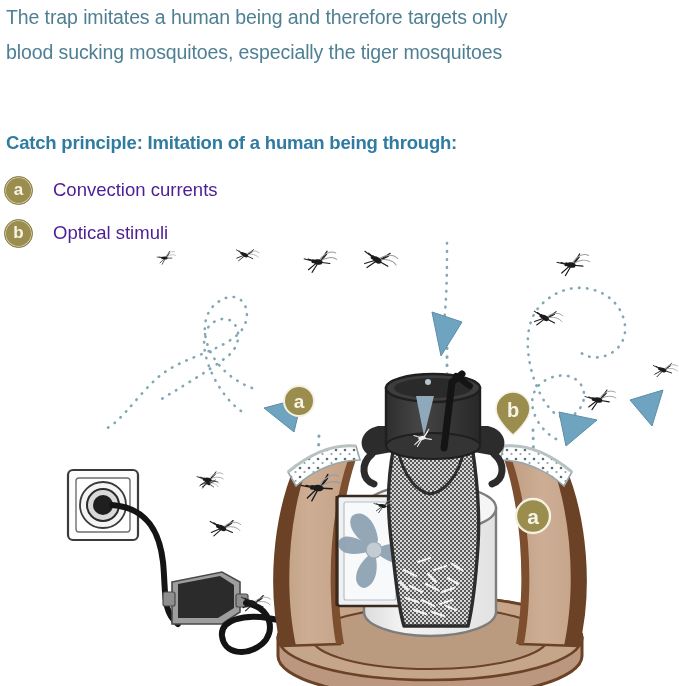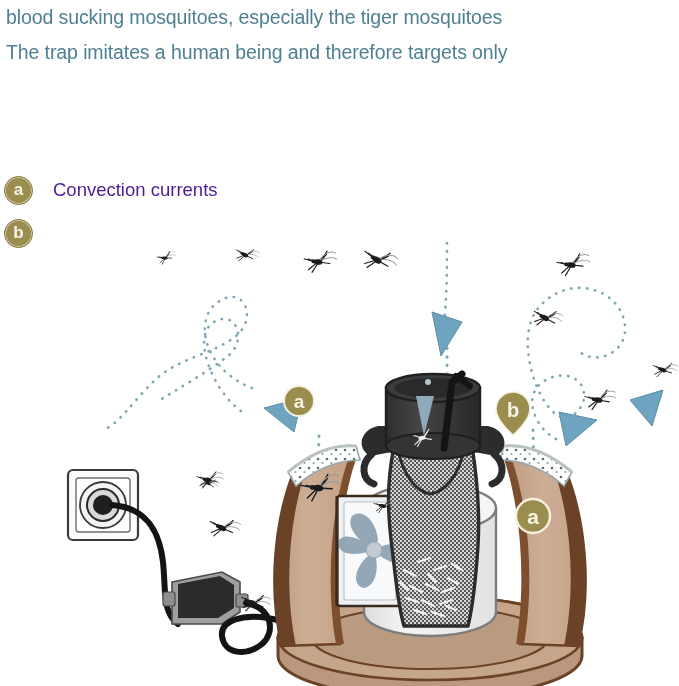--- a/index.html
+++ b/index.html
@@ -58,32 +58,34 @@
   
   .illus{position:absolute;left:0;top:240px;width:679px;height:446px;}
   .illus svg{display:block;}
 </style>
 </head>
 <body>
 
 <div class="page">
 
   <div class="intro">
+    <span class="line">The trap imitates a human being and therefore targets only</span>
     <span class="line">blood sucking mosquitoes, especially the tiger mosquitoes</span>
-    <span class="line">The trap imitates a human being and therefore targets only</span>
   </div>
 
+  <div class="heading">Catch principle: Imitation of a human being through:</div>
 
   <div class="legend">
     <div class="legend-row">
       <div class="badge">a</div>
       <div class="legend-label">Convection currents</div>
     </div>
     <div class="legend-row">
       <div class="badge">b</div>
+      <div class="legend-label">Optical stimuli</div>
     </div>
   </div>
 
   <div class="illus">
   <svg width="679" height="446" viewBox="0 0 679 446" xmlns="http://www.w3.org/2000/svg">
     <defs>
       <pattern id="meshpat" width="4" height="4" patternUnits="userSpaceOnUse">
         <rect width="4" height="4" fill="#585858"></rect>
         <rect width="2" height="2" fill="#d8d8d8"></rect>
         <rect x="2" y="2" width="2" height="2" fill="#d8d8d8"></rect>

